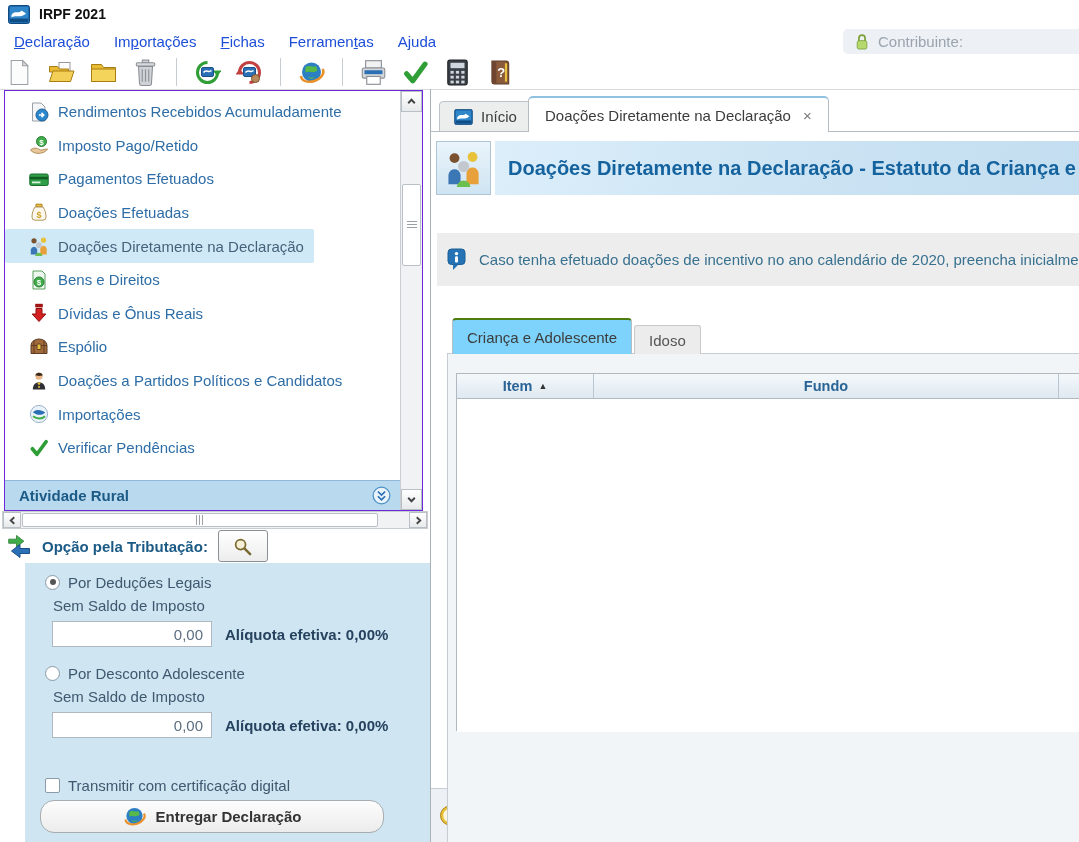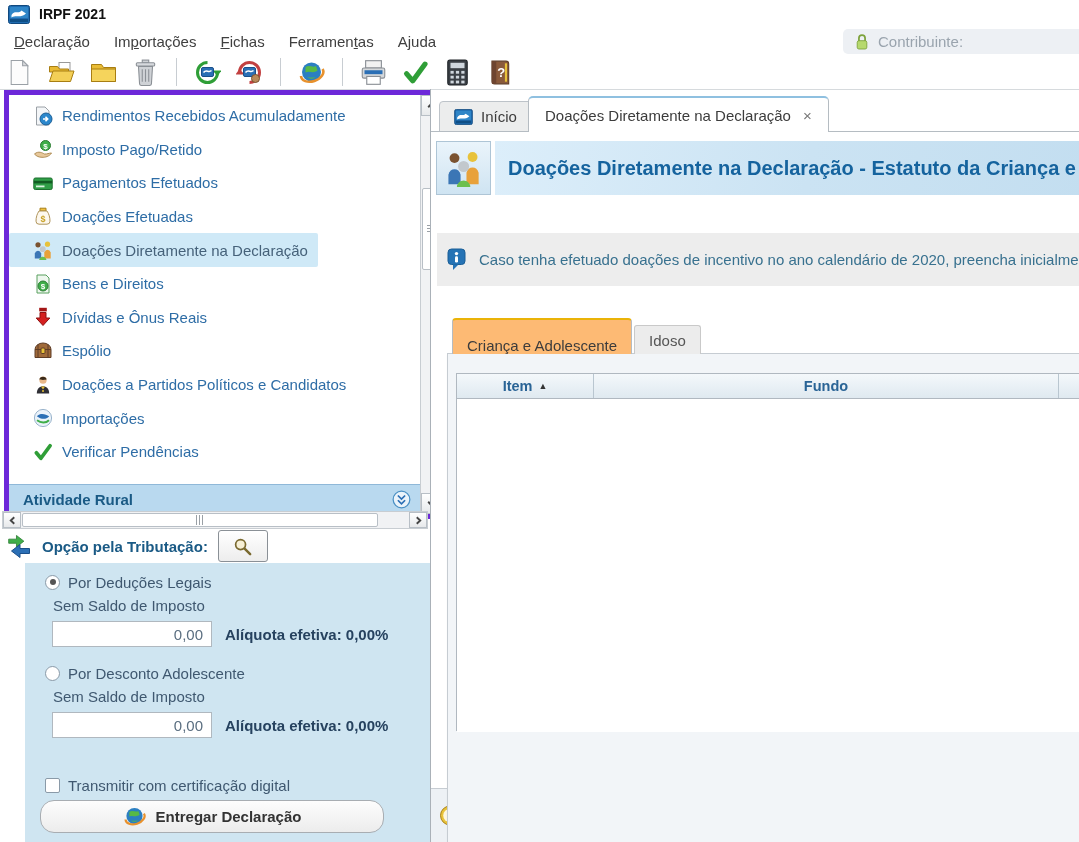--- a/index.html
+++ b/index.html
@@ -7,33 +7,33 @@
        font-family:"Liberation Sans","DejaVu Sans",sans-serif;font-size:15px;color:#222;}
   .icn{display:inline-flex;flex:0 0 auto;}
   .icn svg{width:100%;height:100%;display:block;}
 
   
   .titlebar{position:absolute;left:0;top:0;right:0;height:28px;display:flex;align-items:center;gap:9px;padding-left:8px;}
   .titlebar .app-title{font-size:14px;font-weight:600;color:#111;}
 
   
   .menubar{position:absolute;left:0;top:28px;right:0;height:27px;display:flex;align-items:center;padding-left:2px;}
-  .menu-item{padding:3px 12px;cursor:default;color:#404040;}
+  .menu-item{padding:3px 12px;cursor:default;color:#1d4ed8;}
   .menu-item u{text-decoration:underline;}
   .contribuinte-box{position:absolute;left:843px;top:1px;width:250px;height:25px;background:#edf0f4;
        border-radius:5px;display:flex;align-items:center;gap:9px;padding-left:12px;}
   .contribuinte-box .ctext{color:#9aa4ae;}
 
   
   .toolbar{position:absolute;left:6px;top:55px;height:34px;display:flex;align-items:center;gap:15px;}
   .tb{width:27px;height:27px;display:flex;align-items:center;justify-content:center;cursor:pointer;}
   .tsep{width:1px;height:28px;background:#c8cdd2;margin:0 2px;}
 
   
-  .treebox{position:absolute;left:4px;top:90px;width:417px;height:419px;border:5px solid #6d28d9;background:#fff;overflow:hidden;padding-left:16px;}
+  .treebox{position:absolute;left:4px;top:90px;width:417px;height:419px;border:1px solid #6d28d9;background:#fff;overflow:hidden;}
   .rows{position:absolute;left:0;top:4px;right:21px;}
   .trow{height:33.6px;display:flex;align-items:center;gap:9px;padding:0 10px 0 24px;width:max-content;cursor:pointer;}
   .trow .tlabel{color:#2e6da6;white-space:nowrap;}
   .trow.sel{background:#cfe9f7;border-radius:2px;}
   .trow.sel .tlabel{color:#46627a;}
   .band{position:absolute;left:0;right:21px;bottom:0;height:29px;background:#b9d9ef;border-top:1px solid #8fb8d8;
         display:flex;align-items:center;padding:0 10px 0 14px;}
   .band .blabel{font-weight:bold;color:#1a5a85;}
   .band .icn{margin-left:auto;}
   .vscroll{position:absolute;right:0;top:0;bottom:0;width:21px;background:#f1f2f4;border-left:1px solid #c8cdd2;}
@@ -93,22 +93,22 @@
         background:linear-gradient(#eaf4fb,#cfe4f2);display:flex;align-items:center;justify-content:center;}
   .banner{position:absolute;left:64px;top:51px;width:700px;height:54px;box-sizing:border-box;
         background:linear-gradient(100deg,#dceefa 0%,#cbe3f3 45%,#c0dcef 100%);display:flex;align-items:center;padding-left:13px;}
   .banner .btitle{font-size:20px;font-weight:bold;color:#15639e;white-space:nowrap;}
 
   .infobar{position:absolute;left:6px;top:143px;width:700px;height:53px;background:#ededed;display:flex;align-items:center;gap:13px;padding-left:10px;box-sizing:border-box;}
   .infobar .imsg{color:#38718f;white-space:nowrap;}
 
   .subtabs{position:absolute;left:21px;top:228px;height:36px;display:flex;align-items:flex-end;z-index:4;}
   .stab{display:flex;align-items:center;box-sizing:border-box;padding:0 14px;cursor:pointer;white-space:nowrap;}
-  .stab-active{height:36px;background:#fdba74;border:1px solid #b5bcc2;border-bottom:none;border-top:2px solid #eab308;
-        border-radius:4px 4px 0 0;color:#3c3c3c;align-items:flex-end;}
+  .stab-active{height:36px;background:#7dd3fc;border:1px solid #b5bcc2;border-bottom:none;border-top:2px solid #4d7c0f;
+        border-radius:4px 4px 0 0;color:#3c3c3c;}
   .stab-inactive{height:29px;background:#ececec;border:1px solid #c9c9c9;border-bottom:none;border-radius:3px 3px 0 0;color:#555;margin-left:2px;}
 
   .tabpanel{position:absolute;left:16px;top:263px;width:800px;height:512px;border:1px solid #c6ccd2;background:#f2f5f8;
         box-sizing:border-box;box-shadow:1px 2px 2px rgba(0,0,0,0.12);z-index:1;}
   .dtable{position:absolute;left:8px;top:19px;width:762px;height:358px;border:1px solid #b0b8c0;background:#fff;box-sizing:border-box;}
   .thead{display:flex;height:24px;background:linear-gradient(#f4f8fb,#dfe9f0);border-bottom:1px solid #b0b8c0;}
   .th{display:flex;align-items:center;justify-content:center;gap:6px;font-weight:bold;color:#2a6496;font-size:14.5px;
         border-right:1px solid #b9c6d0;box-sizing:border-box;height:24px;}
   .th .sort{font-size:9px;color:#333;}
 

